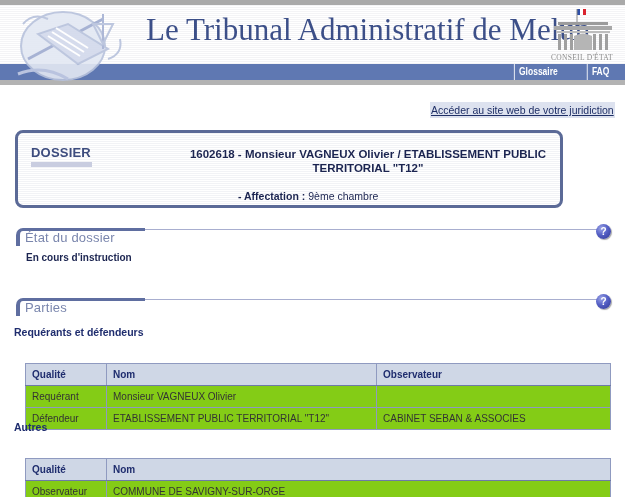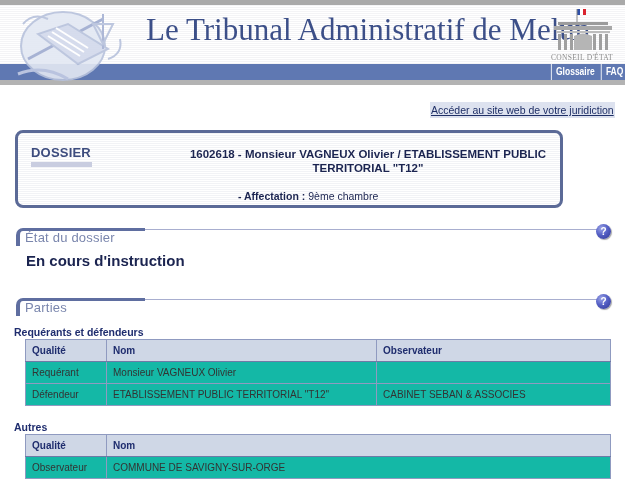--- a/index.html
+++ b/index.html
@@ -12,21 +12,21 @@
     .header-body { position: absolute; left: 0; top: 5px; width: 625px; height: 59px;
       background: repeating-linear-gradient(to bottom, #f4f4f6 0px, #f4f4f6 1px, #ffffff 1px, #ffffff 2px); }
     .header-band { position: absolute; left: 0; top: 64px; width: 625px; height: 16px; background: #5f78b2; }
     .header-bottombar { position: absolute; left: 0; top: 80px; width: 625px; height: 5px; background: #b3b3b3; }
     .header-title { position: absolute; left: 146px; top: 12px; font-family: "Liberation Serif", serif;
       font-size: 31px; color: #3c4f88; white-space: nowrap; letter-spacing: 0px; }
     .emblem { position: absolute; left: 8px; top: 4px; width: 135px; height: 80px; }
     .conseil-logo { position: absolute; left: 548px; top: 6px; width: 74px; height: 58px; }
     .conseil-text { position: absolute; left: 551px; top: 53px; font-family: "Liberation Serif", serif;
       font-size: 7.5px; color: #8a8a8a; letter-spacing: 0.3px; white-space: nowrap; }
-    .nav-links { position: absolute; right: 2px; top: 64px; height: 16px; display: flex; }
+    .nav-links { position: absolute; right: 16px; top: 64px; height: 16px; display: flex; gap: 23px; }
     .nav-link { color: #ffffff; font-family: "Liberation Sans Narrow", "Liberation Sans", sans-serif; font-size: 10px;
       font-weight: bold; line-height: 16px; padding: 0 5px; border-left: 1px solid #ffffff; text-decoration: none; transform: scaleX(0.85); }
     .nav-link.glossaire { width: 52px; text-align: center; }
     .nav-link.faq { width: 24px; text-align: center; }
 
     
     .juridiction-link { position: absolute; left: 430px; top: 102px; font-size: 10.5px; color: #1f2f66;
       text-decoration: underline; background: #dde2ef; padding: 2px 1px; white-space: nowrap; }
 
     
@@ -44,28 +44,28 @@
     .section-head { position: absolute; left: 16px; width: 595px; height: 22px; }
     .section-tab { position: absolute; left: 0; top: 0; width: 129px; height: 18px;
       border-top: 3px solid #5f6ea0; border-left: 4px solid #5f6ea0; border-top-left-radius: 7px; }
     .section-line { position: absolute; left: 129px; top: 1px; width: 460px; height: 1px; background: #a8aecf; }
     .section-title { position: absolute; left: 9px; top: 2px; font-size: 13px; color: #7a86ad; letter-spacing: 0.2px; white-space: nowrap; }
     .help-icon { position: absolute; right: 0px; top: -4px; width: 15px; height: 15px; border-radius: 50%;
       background: radial-gradient(circle at 35% 30%, #9aa3e6 0%, #5560c5 45%, #2e3590 100%);
       color: #ffffff; font-size: 10px; font-weight: bold; text-align: center; line-height: 15px;
       box-shadow: 1px 1px 1px rgba(0,0,0,0.35); cursor: pointer; }
 
-    .etat-value { position: absolute; left: 26px; top: 252px; font-weight: bold; font-size: 15px; color: #1b2450; }
+    .etat-value { position: absolute; left: 26px; top: 252px; font-weight: bold; font-size: 10px; color: #1b2450; }
 
     
     .subheading { position: absolute; left: 14px; font-weight: bold; font-size: 10.5px; color: #1f2d6e; }
-    table.grid { position: absolute; left: 25px; width: 586px; border-collapse: collapse; }
+    table.grid { position: absolute; left: 25px; width: 586px; border-collapse: collapse; margin-top: 24px; }
     table.grid th, table.grid td { border: 1px solid #8f9ac0; font-size: 10px; height: 22px; padding: 0 6px; text-align: left; }
     table.grid th { background: #cfd7e6; color: #1f2d6e; font-weight: bold; border-bottom: 1px solid #6e7aa6; }
-    table.grid td { color: #333; background: #14b8a6; }
+    table.grid td { color: #333; background: #84cc16; }
     table.grid .c1 { width: 81px; }
     table.grid .c2 { width: 270px; }
   </style>
 </head>
 <body>
 
 <div class="header">
   <div class="header-topbar"></div>
   <div class="header-body"></div>
   <div class="header-band"></div>

